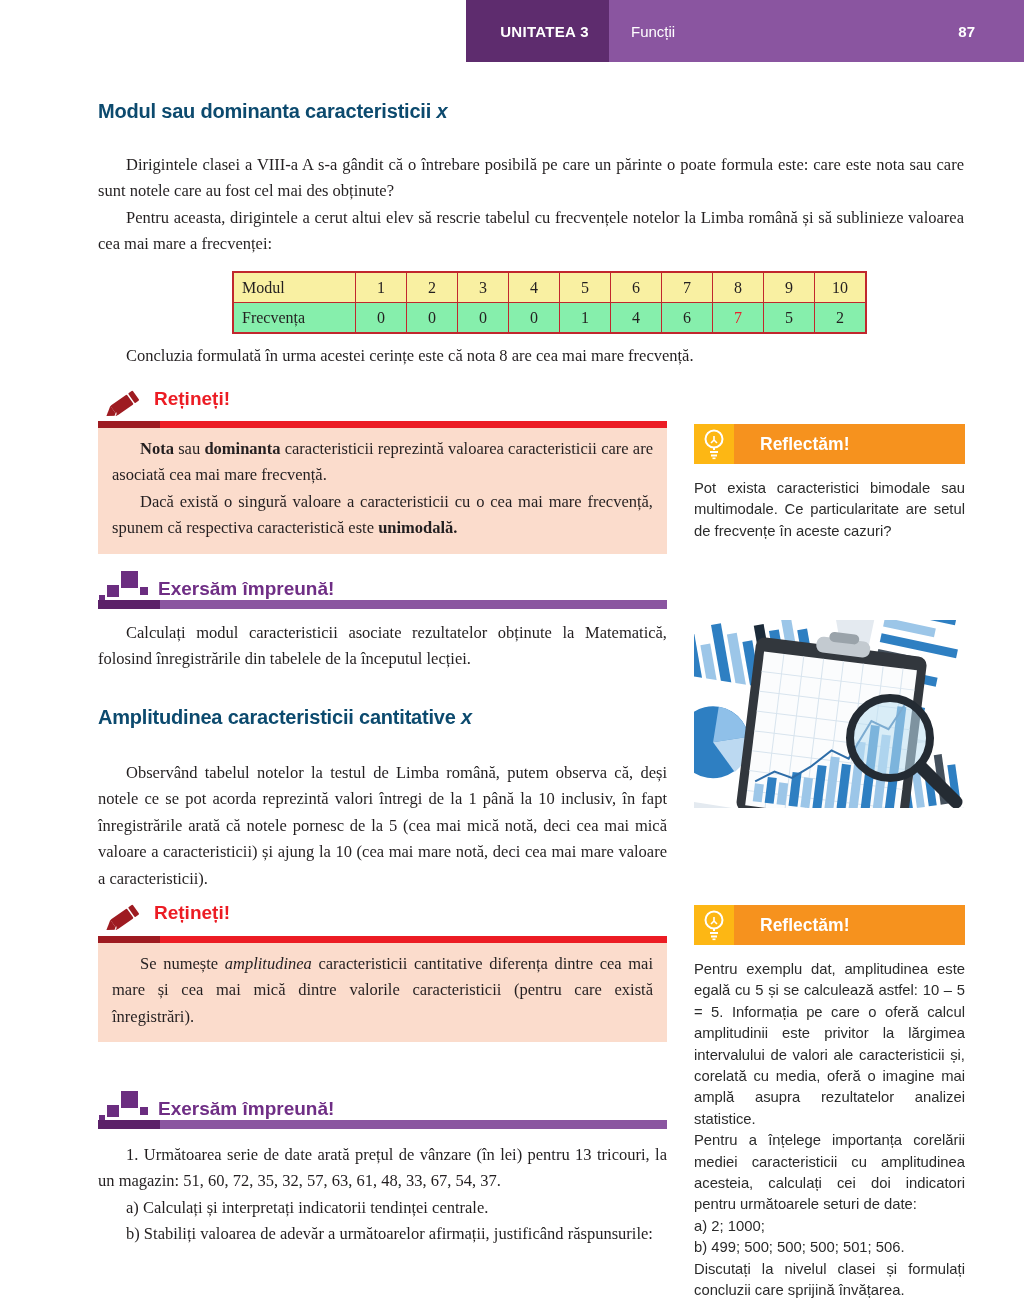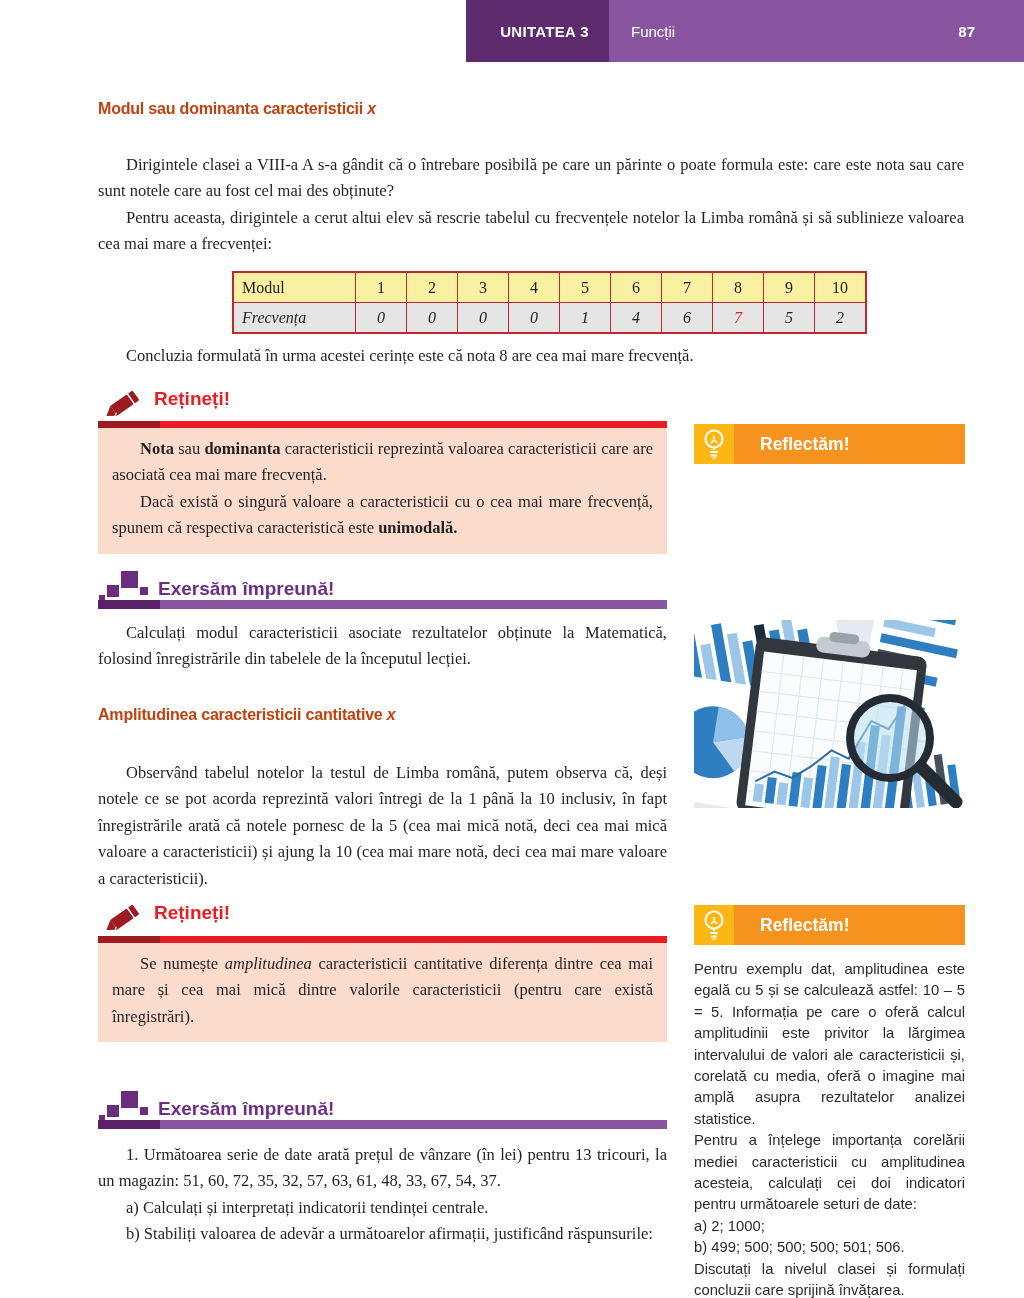--- a/index.html
+++ b/index.html
@@ -9,37 +9,37 @@
   
   .hdr{position:absolute;left:466px;top:0;width:558px;height:62px;background:#8a55a0;
        display:flex;align-items:center;font-family:"Liberation Sans",sans-serif;}
   .hdr-unit{width:129px;height:62px;background:#5e2c6e;display:flex;align-items:center;
             justify-content:center;color:#fff;font-weight:bold;font-size:15px;letter-spacing:.3px;padding-left:14px;}
   .hdr-chapter{color:#fff;font-size:15px;margin-left:22px;flex:1;}
   .hdr-page{color:#fff;font-weight:bold;font-size:15px;margin-right:49px;}
 
   
   .h1{position:absolute;left:98px;font-family:"Liberation Sans",sans-serif;font-weight:bold;
-      font-size:16px;letter-spacing:-0.2px;color:#c2410c;}
+      font-size:20px;letter-spacing:-0.2px;color:#0c4a6e;}
   .h1 .var{font-style:italic;}
 
   
   .serifblock p{margin:0;text-indent:28px;text-align:justify;
                 font-size:16.5px;line-height:26.4px;}
   .fullw{position:absolute;left:98px;width:866px;}
   .colw{position:absolute;left:98px;width:569px;}
 
   
   .freq-table{position:absolute;left:232px;top:271px;border-collapse:collapse;}
   .freq-table td{border:1.6px solid #c1272d;height:27px;font-size:16px;text-align:center;}
   .freq-table{border:2.2px solid #c1272d;}
   .freq-table .lbl{width:112px;text-align:left;padding-left:8px;}
   .freq-table .num{width:48px;}
   .freq-table tr.r1 td{background:#f9f0a2;}
-  .freq-table tr.r2 td{background:#e5e5e5;font-style:italic;}
+  .freq-table tr.r2 td{background:#86efac;}
   .freq-table td.hl{color:#e8212e;}
 
   
   .reti-head{position:absolute;left:100px;display:flex;align-items:flex-start;gap:10px;}
   .reti-label{font-family:"Liberation Sans",sans-serif;font-weight:bold;font-size:19px;color:#ec1c24;}
   .redbar{position:absolute;left:98px;width:569px;height:7px;background:#ec1c24;}
   .redbar span{position:absolute;left:0;top:0;width:62px;height:7px;background:#9e1b21;display:block;}
   .pinkbox{position:absolute;left:98px;width:569px;background:#fbdccc;
            padding:8px 14px 12px 14px;box-sizing:border-box;}
   .pinkbox p{margin:0;text-indent:28px;text-align:justify;font-size:16.5px;line-height:26.4px;}
@@ -145,20 +145,23 @@
           <circle cx="13" cy="11" r="8.5" fill="none" stroke="#fff" stroke-width="2"></circle>
           <path d="M13 8 v4 M13 12 l-3 3 M13 12 l3 3" stroke="#fff" stroke-width="1.6" fill="none"></path>
           <path d="M13 19 v3" stroke="#fff" stroke-width="2"></path>
           <rect x="9" y="23" width="8" height="2" fill="#fff"></rect>
           <rect x="10" y="26.5" width="6" height="2" fill="#fff"></rect>
           <rect x="11.5" y="29.5" width="3" height="1.6" fill="#fff"></rect>
         </svg>
       </div>
       <div class="refl-title">Reflectăm!</div>
     </div>
+    <div class="refl-text">
+      <p>Pot exista caracteristici bimodale sau multimodale. Ce particularitate are setul de frecvențe în aceste cazuri?</p>
+    </div>
   </div>
 
   <div class="exer-head" style="top:566px;">
     <svg width="50" height="36" viewBox="0 0 50 36">
       <g fill="#6b2d80">
         <rect x="1" y="29" width="6" height="6"></rect>
         <rect x="9" y="19" width="12" height="12"></rect>
         <rect x="23" y="5" width="17" height="17"></rect>
         <rect x="42" y="21" width="8" height="8"></rect>
       </g>

